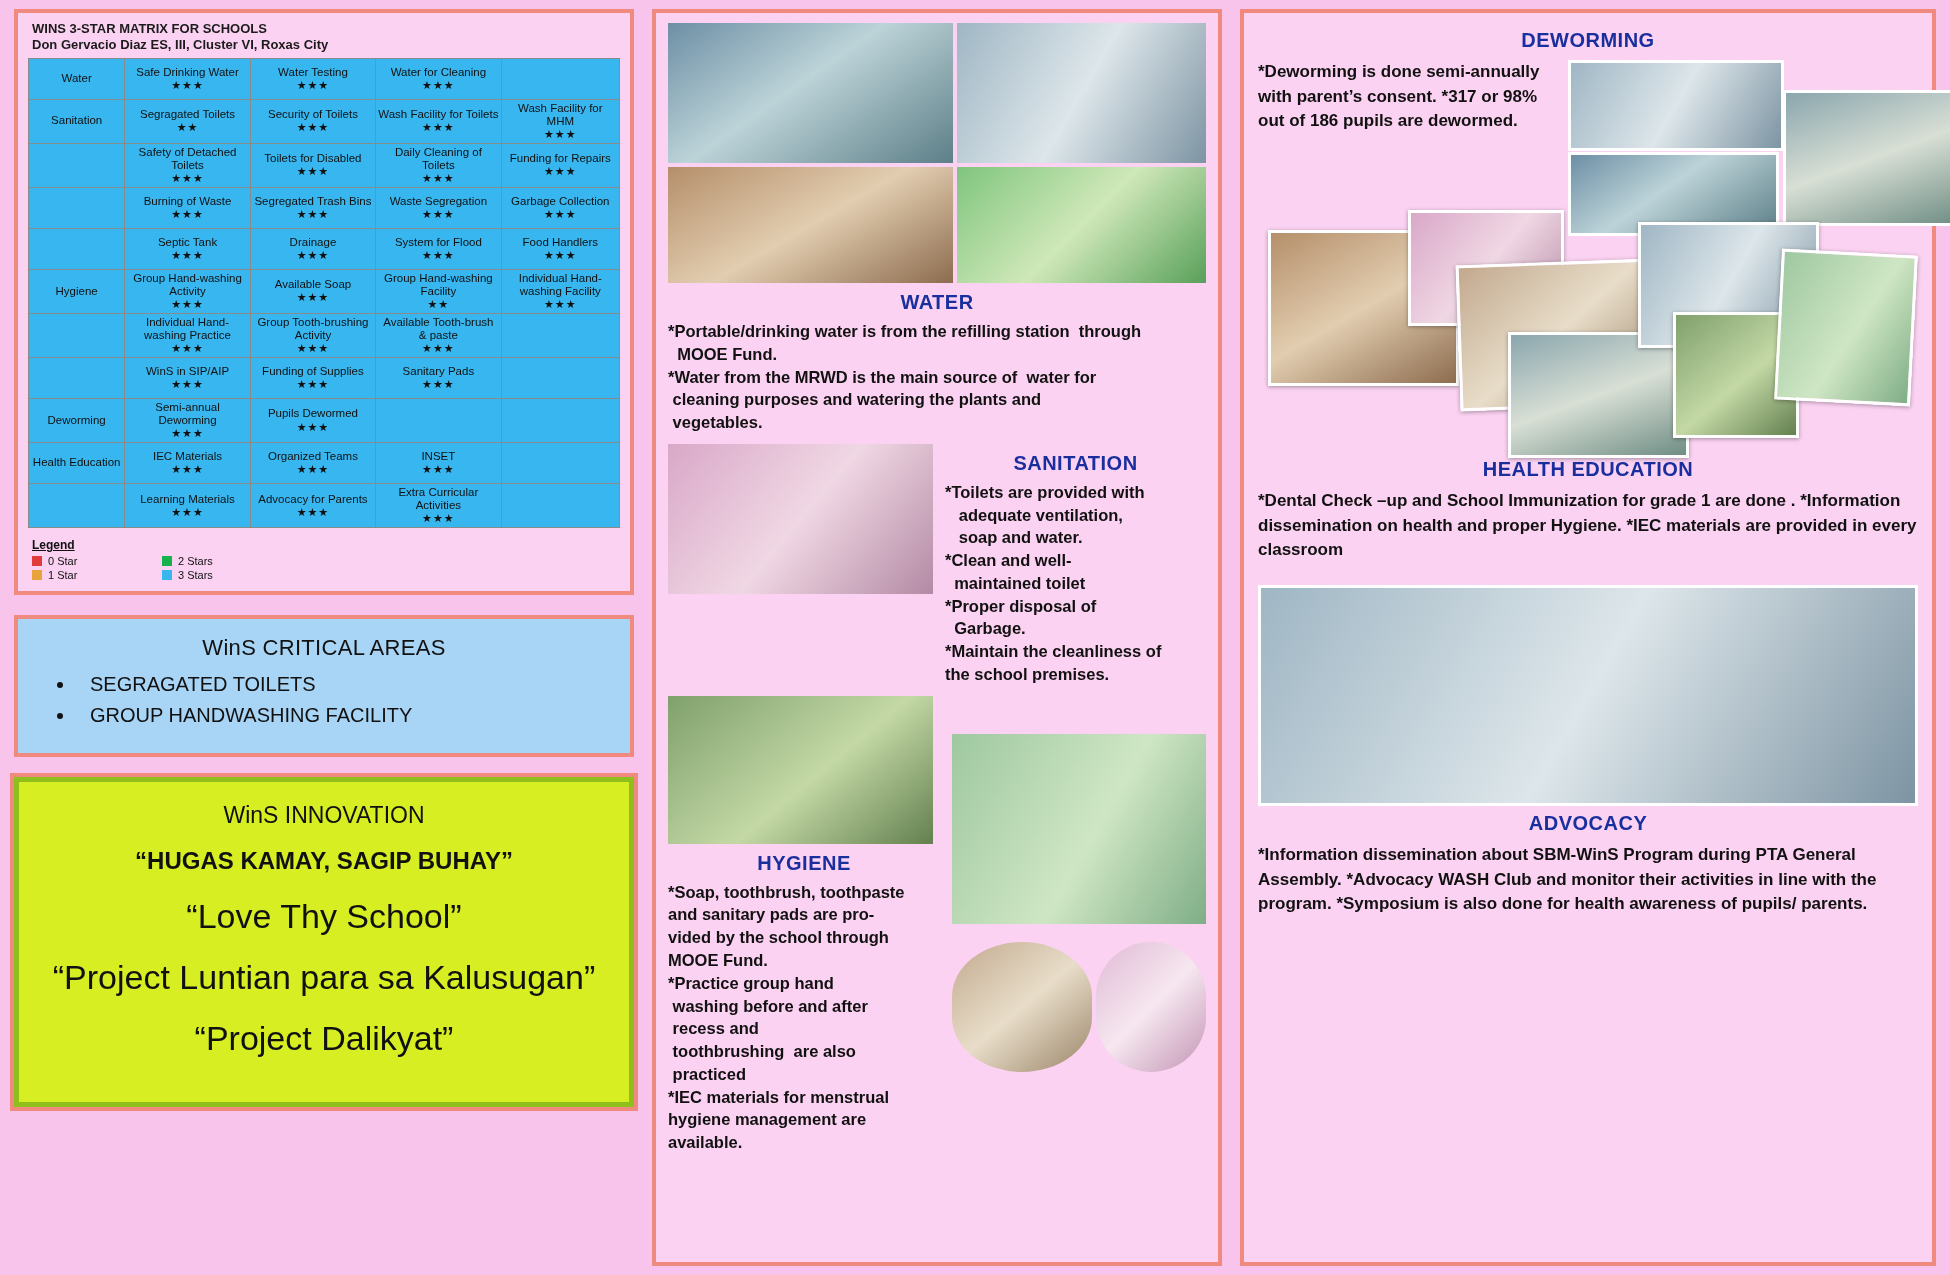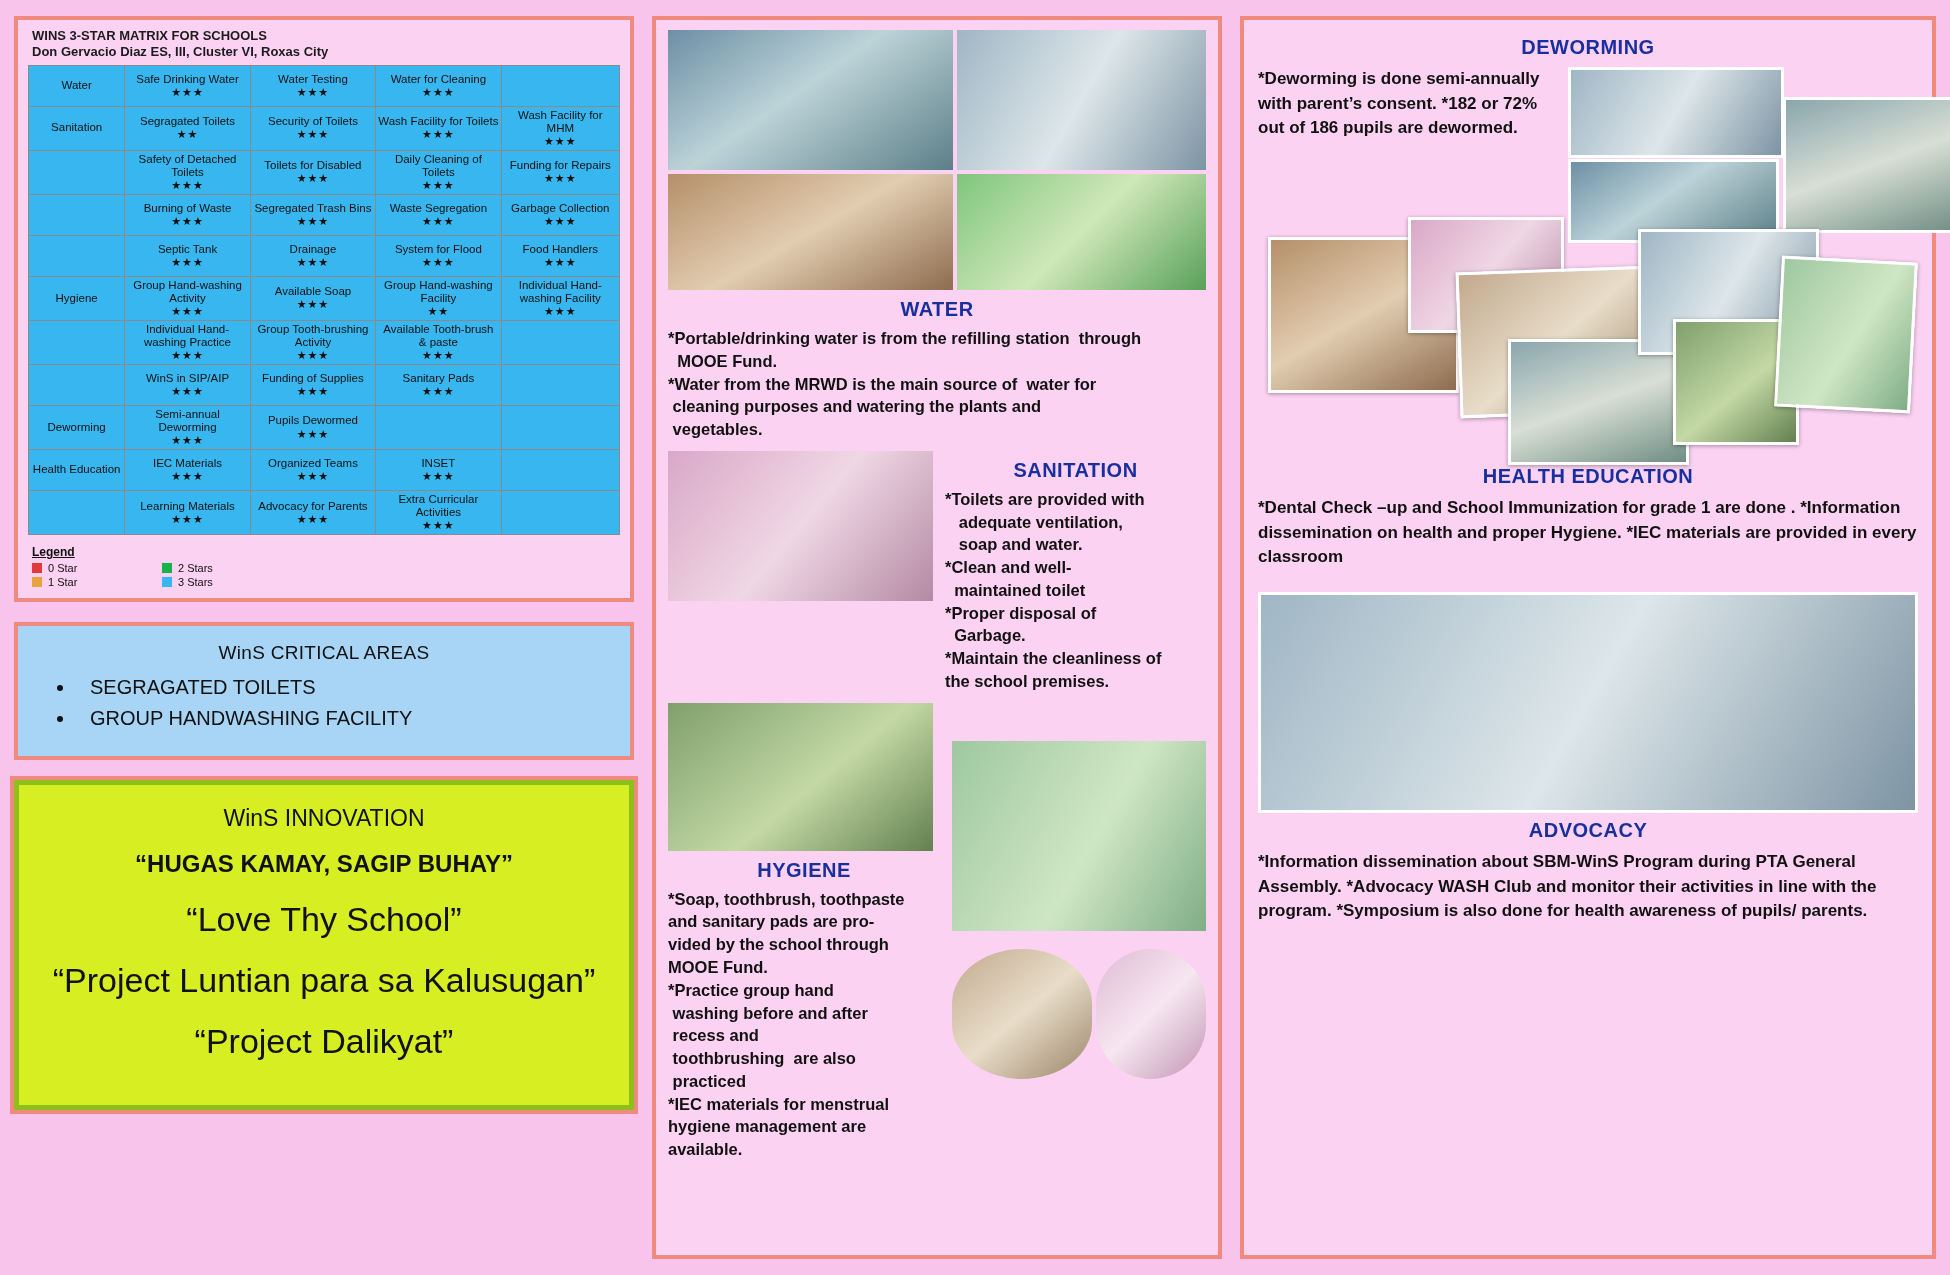--- a/index.html
+++ b/index.html
@@ -13,21 +13,21 @@
     font-family: "Liberation Sans", sans-serif;
     overflow: hidden;
     position: relative;
   }
   .poster {
     position: absolute;
     inset: 0;
     background: #f9c4ec;
     display: flex;
     gap: 18px;
-    padding: 16px 14px;
+    padding: 9px 14px;
     box-sizing: border-box;
   }
   .col {
     display: flex;
     flex-direction: column;
     gap: 20px;
   }
   .col-left { width: 620px; }
   .col-mid  { width: 570px; }
   .col-right { width: 690px; flex: 1; }
@@ -111,21 +111,21 @@
 
   
   .critical {
     background: #a8d4f5;
     border: 4px solid #f08a7e;
     padding: 14px 18px 18px 18px;
   }
   .critical h3 {
     margin: 2px 0 12px 0;
     text-align: center;
-    font-size: 19px;
+    font-size: 22px;
     font-weight: normal;
     color: #111;
     letter-spacing: .3px;
   }
   .critical ul { margin: 0; padding-left: 40px; }
   .critical li {
     font-size: 20px;
     color: #111;
     margin-bottom: 8px;
     padding-left: 14px;
@@ -551,21 +551,21 @@
     <div class="panel panel-right">
 
       <div class="r-title">DEWORMING</div>
 
       <div style="display:flex; gap:10px;">
         <div style="width:290px">
           <div class="r-text">
             <div>*Deworming is done
   semi-annually with
   parent’s consent.
-*182 or 72% out of 186
+*317 or 98% out of 186
   pupils are dewormed.</div>
           </div>
         </div>
         <div style="flex:1; position:relative; height:170px;">
           <div class="photo g10 pc" style="position:absolute;left:10px;top:0;width:210px;height:85px;border:3px solid #fff"></div>
           <div class="photo g2 pc" style="position:absolute;left:225px;top:30px;width:175px;height:130px;border:3px solid #fff"></div>
           <div class="photo g1 pc" style="position:absolute;left:10px;top:92px;width:205px;height:78px;border:3px solid #fff"></div>
         </div>
       </div>
 

